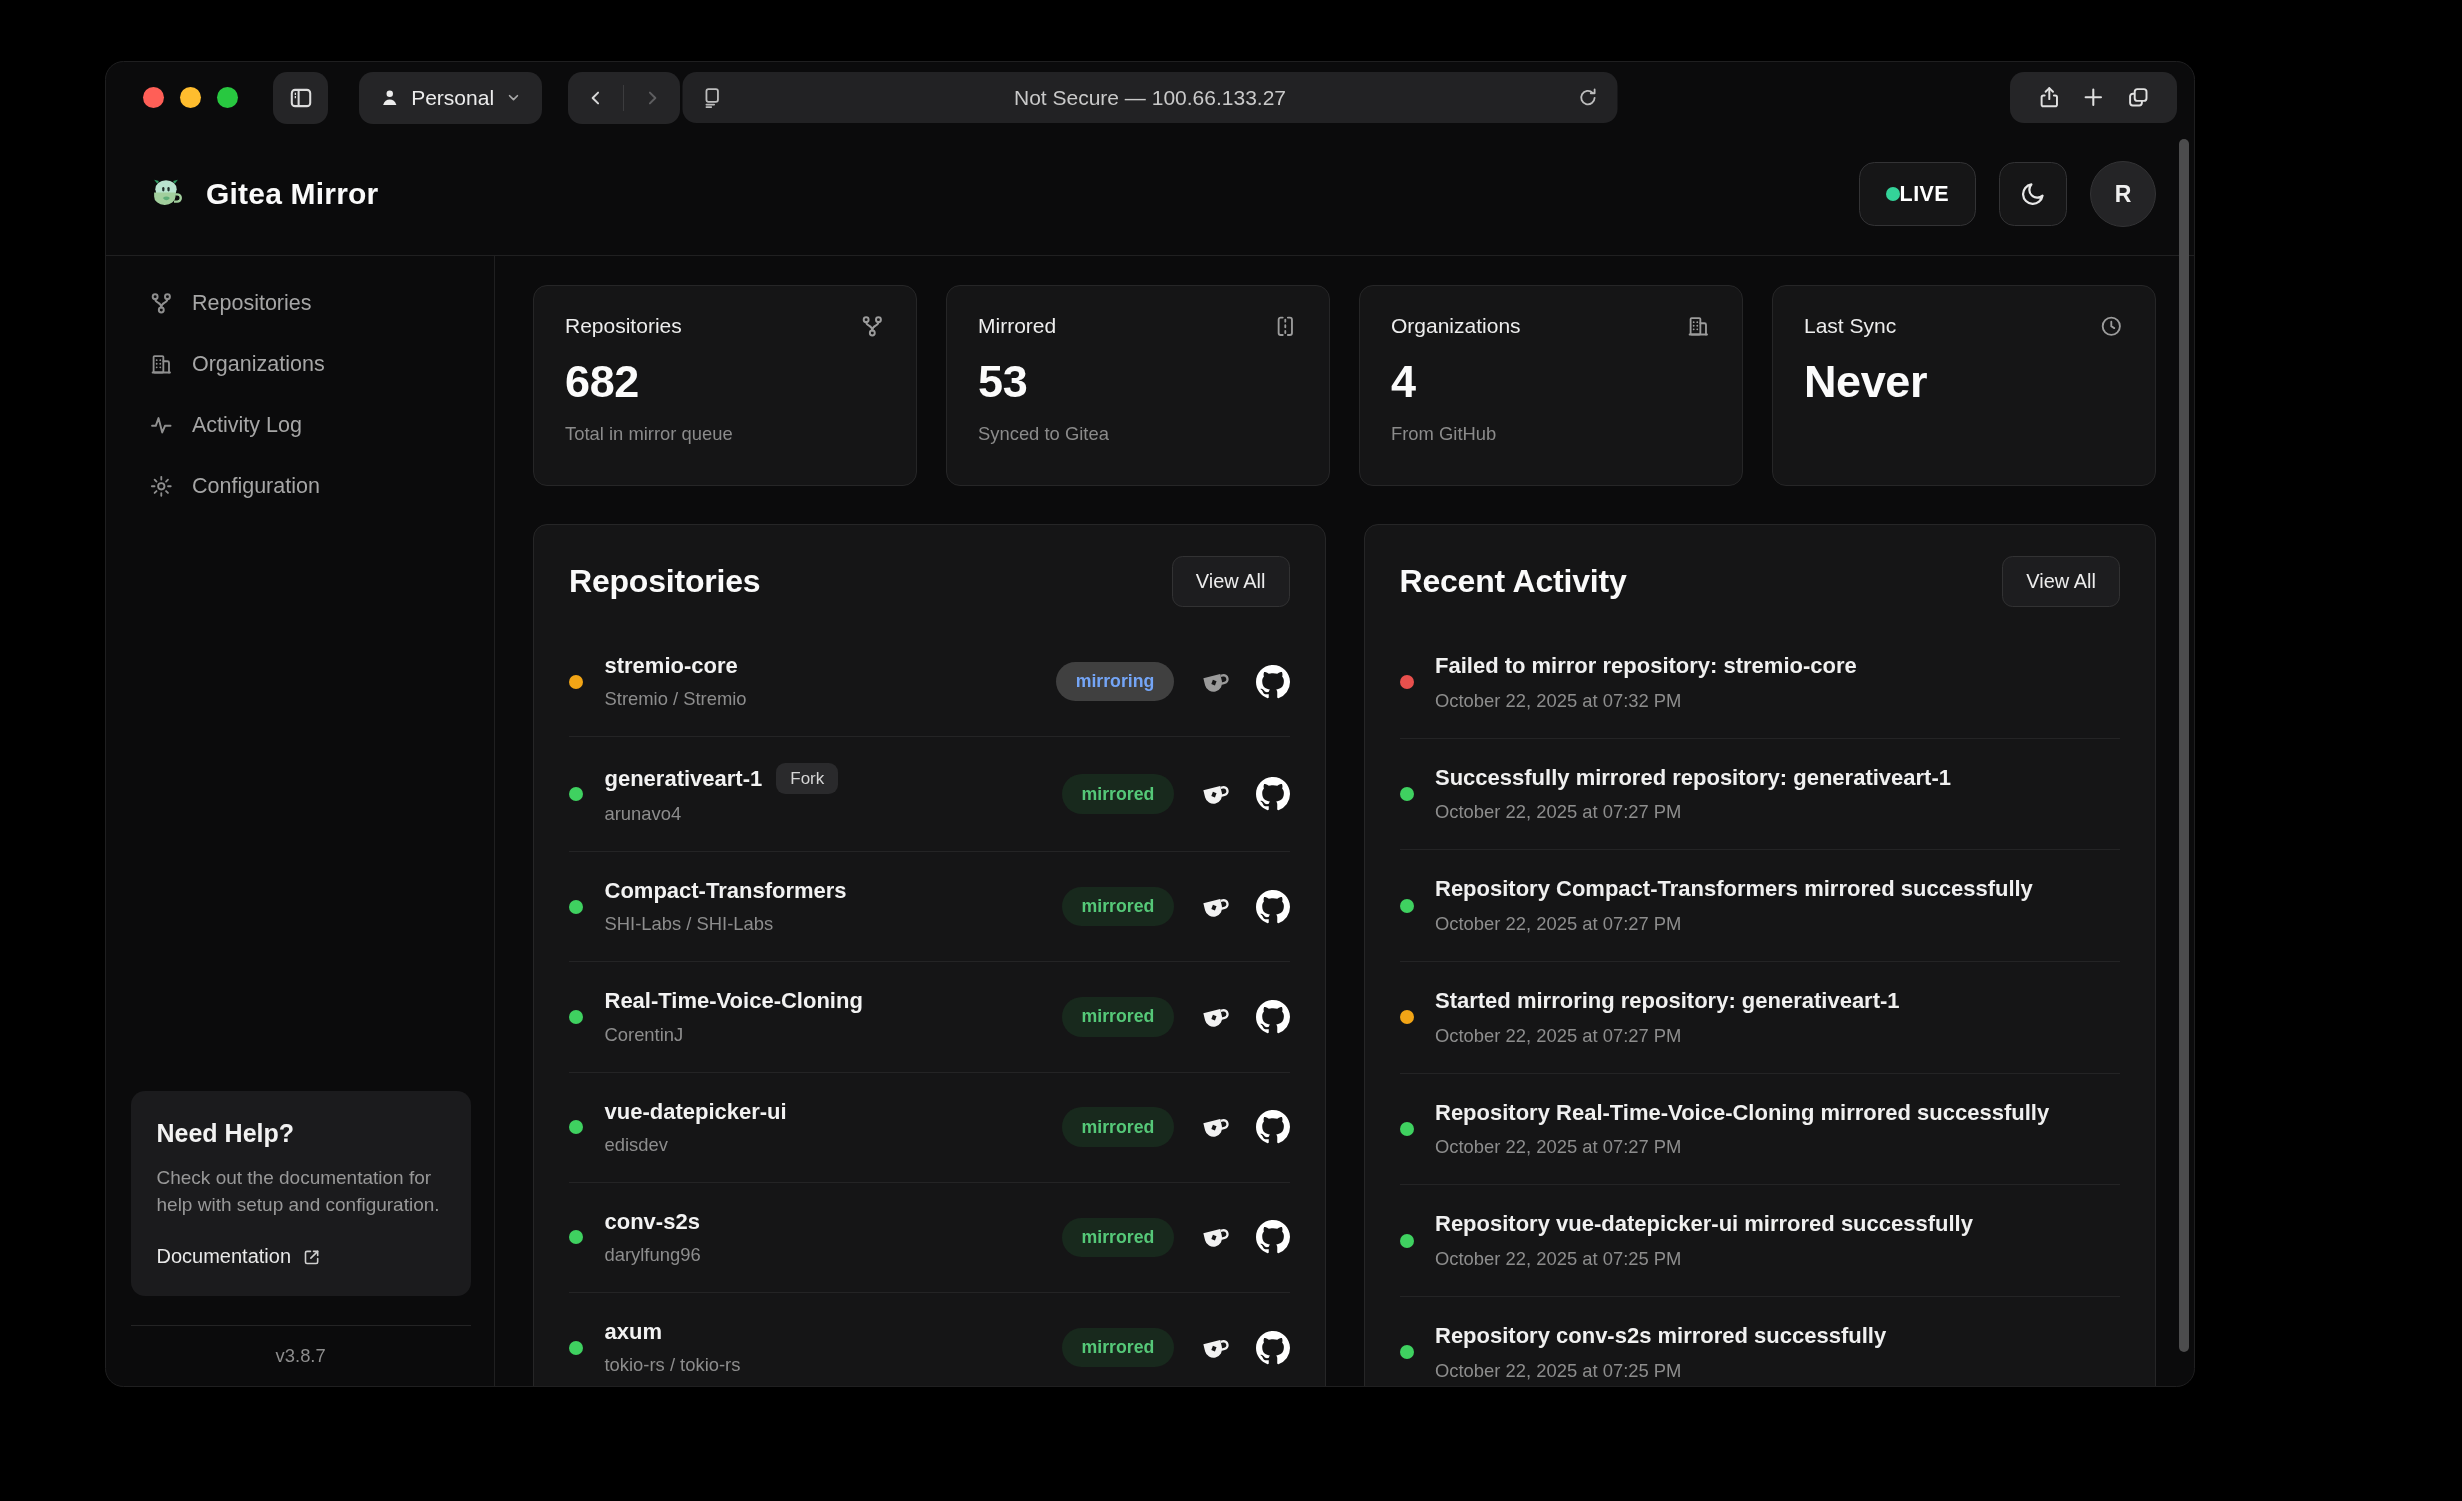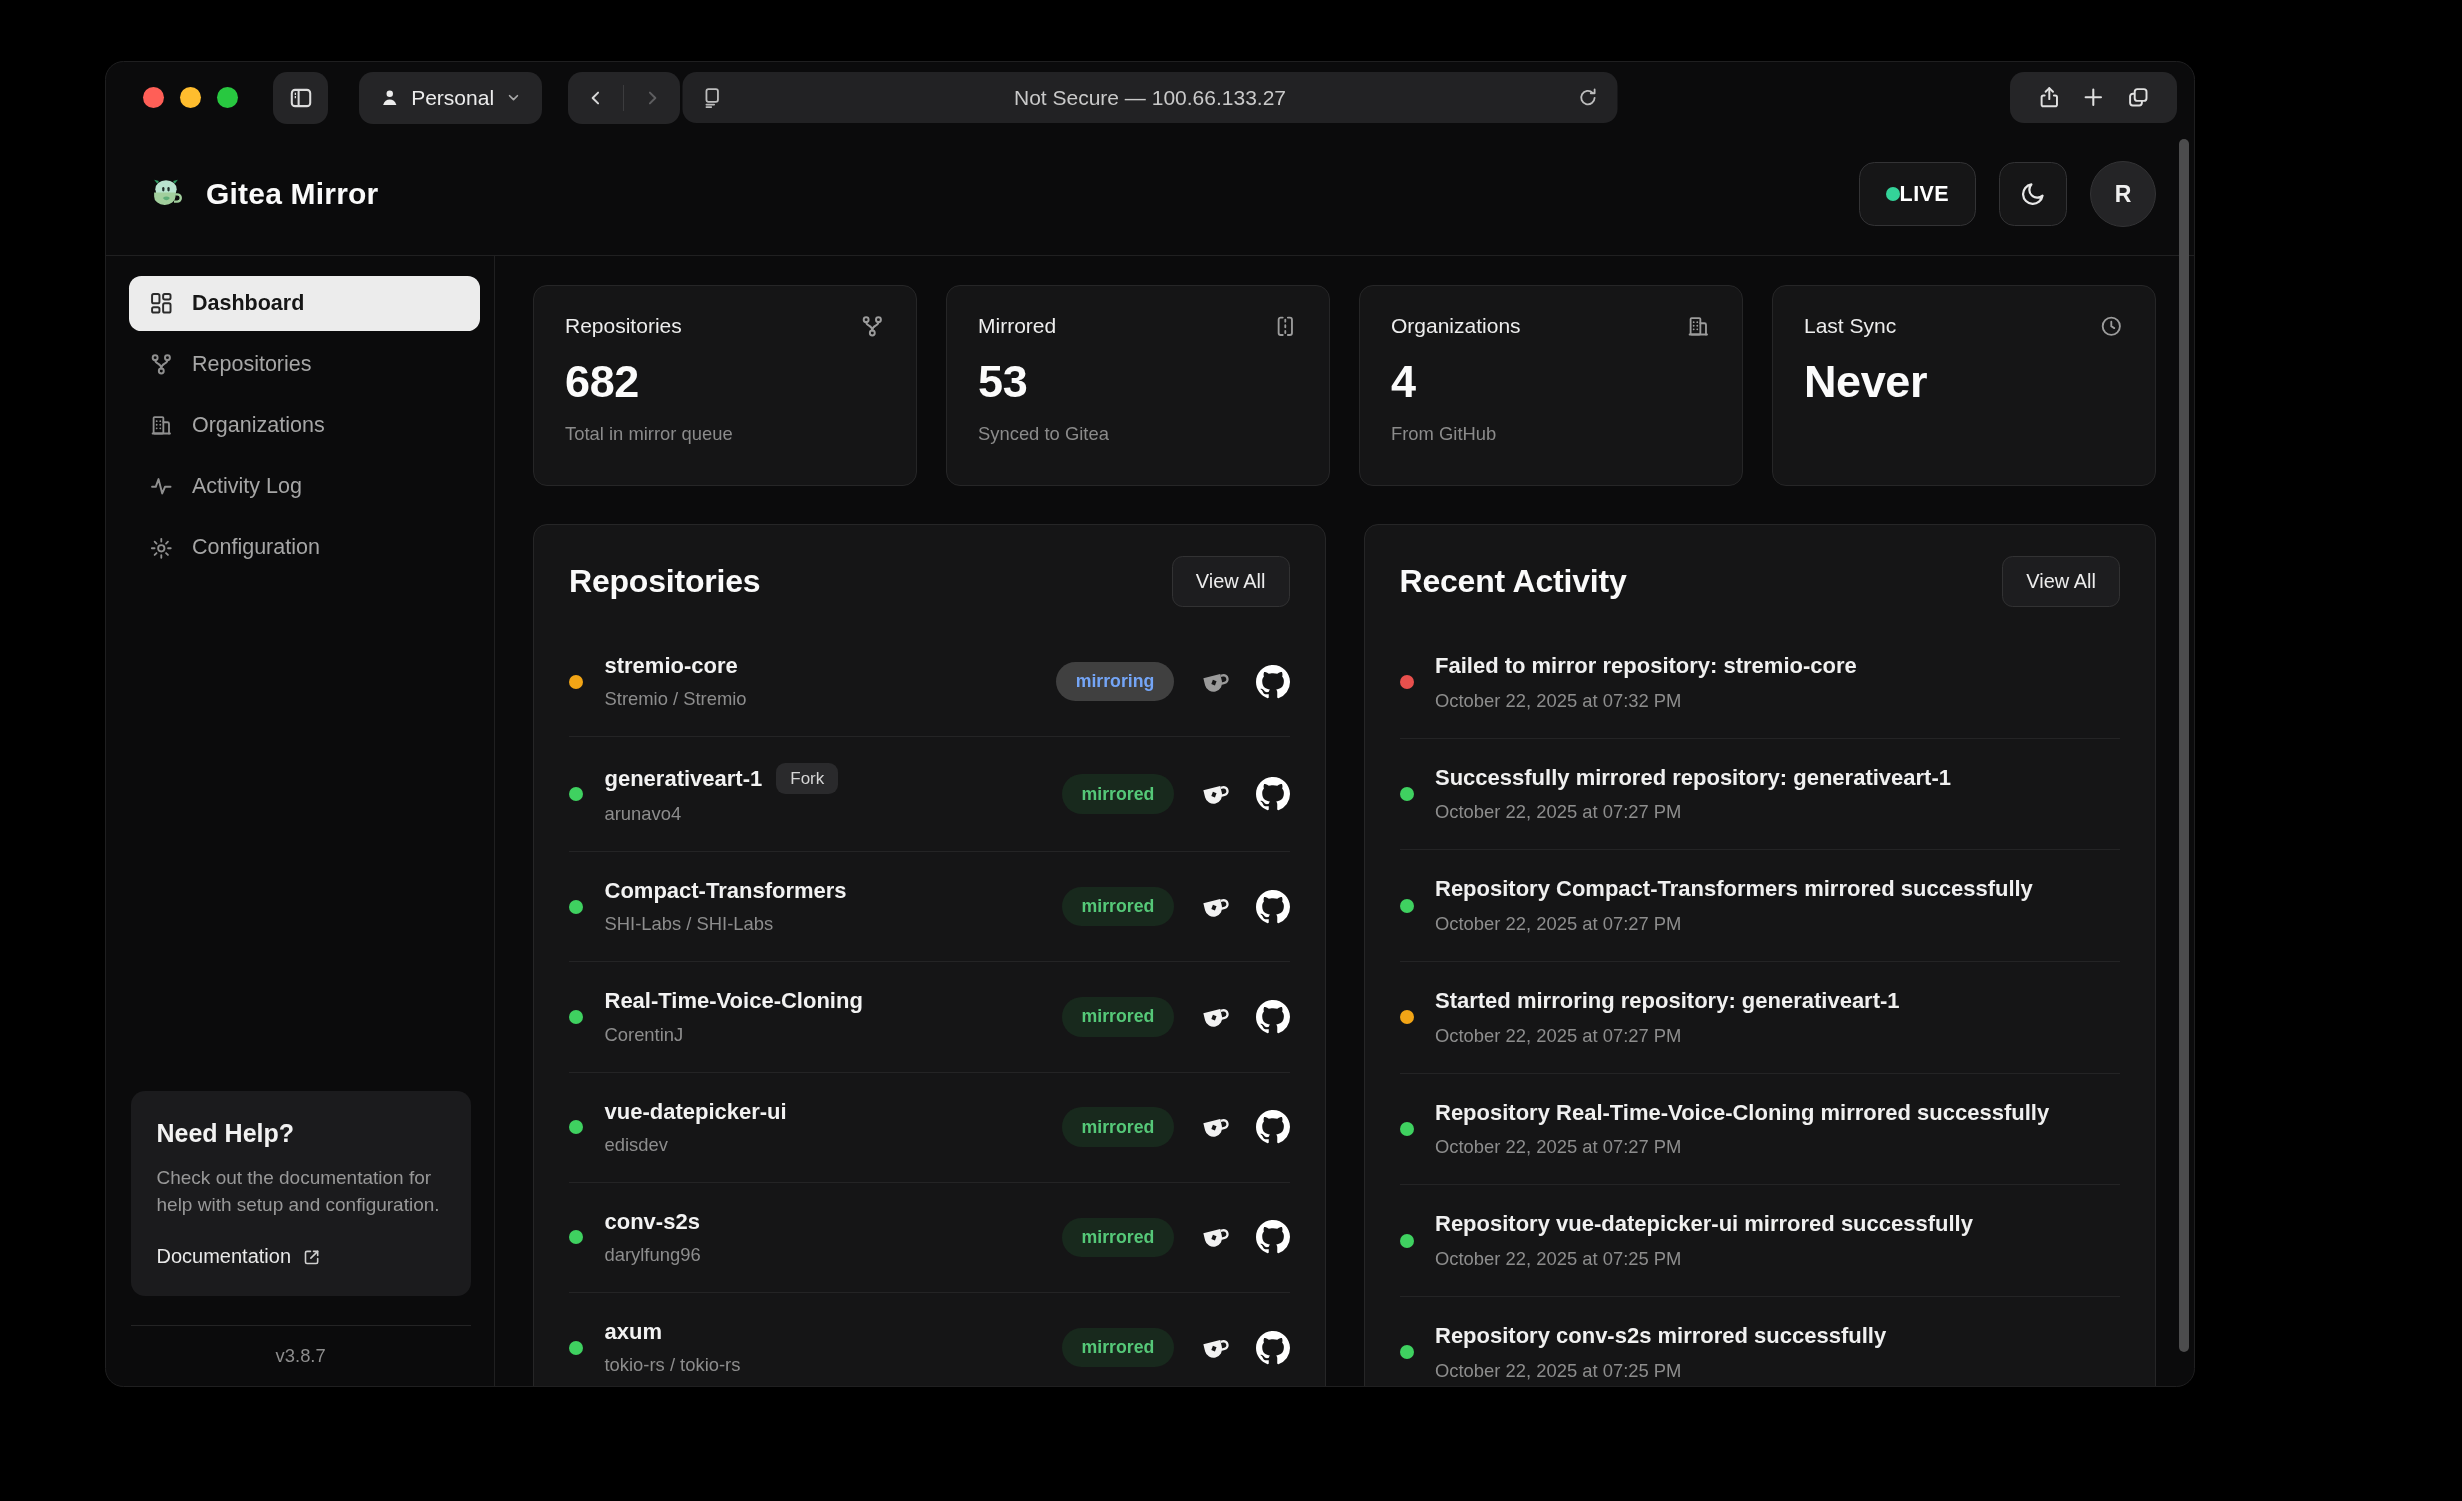--- a/index.html
+++ b/index.html
@@ -288,26 +288,20 @@
           </svg>
       </div>
       <div class="avatar">R</div>
     </div>
   </div>
 
   <div class="app-body">
 
     <div class="sidebar">
       <div id="side-nav">
-          <div class="side-item active">
-    <svg width="24.6" height="24.6" viewBox="0 0 32 32">
-              <use href="#i-layout"></use>
-            </svg>
-    <span>Dashboard</span>
-  </div>
           <div class="side-item">
     <svg width="24.6" height="24.6" viewBox="0 0 32 32">
               <use href="#i-branch"></use>
             </svg>
     <span>Repositories</span>
   </div>
           <div class="side-item">
     <svg width="24.6" height="24.6" viewBox="0 0 32 32">
               <use href="#i-building"></use>
             </svg>

